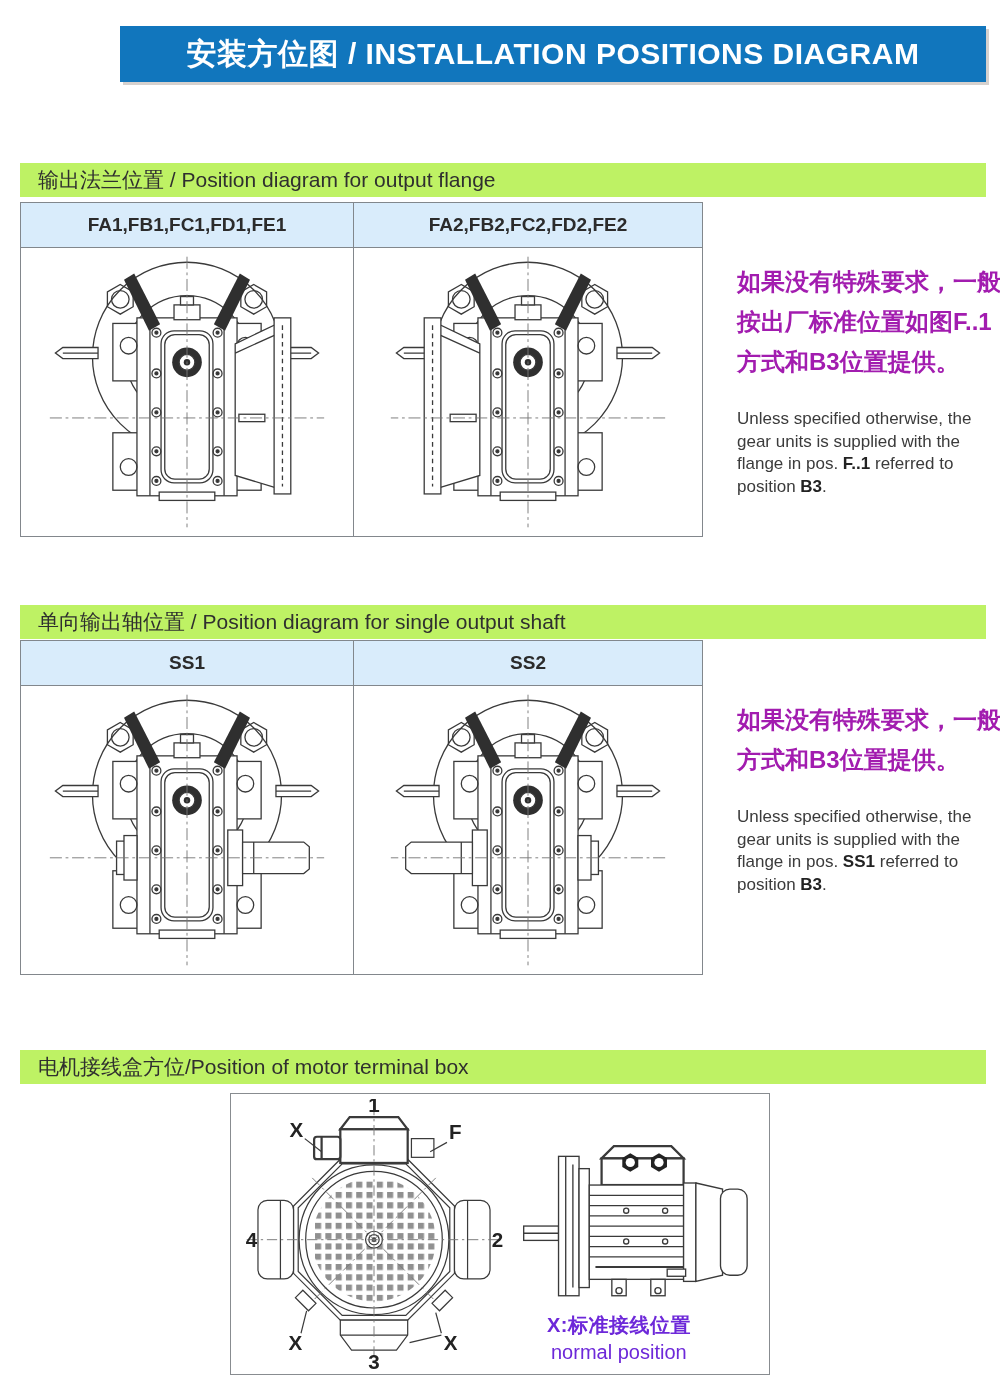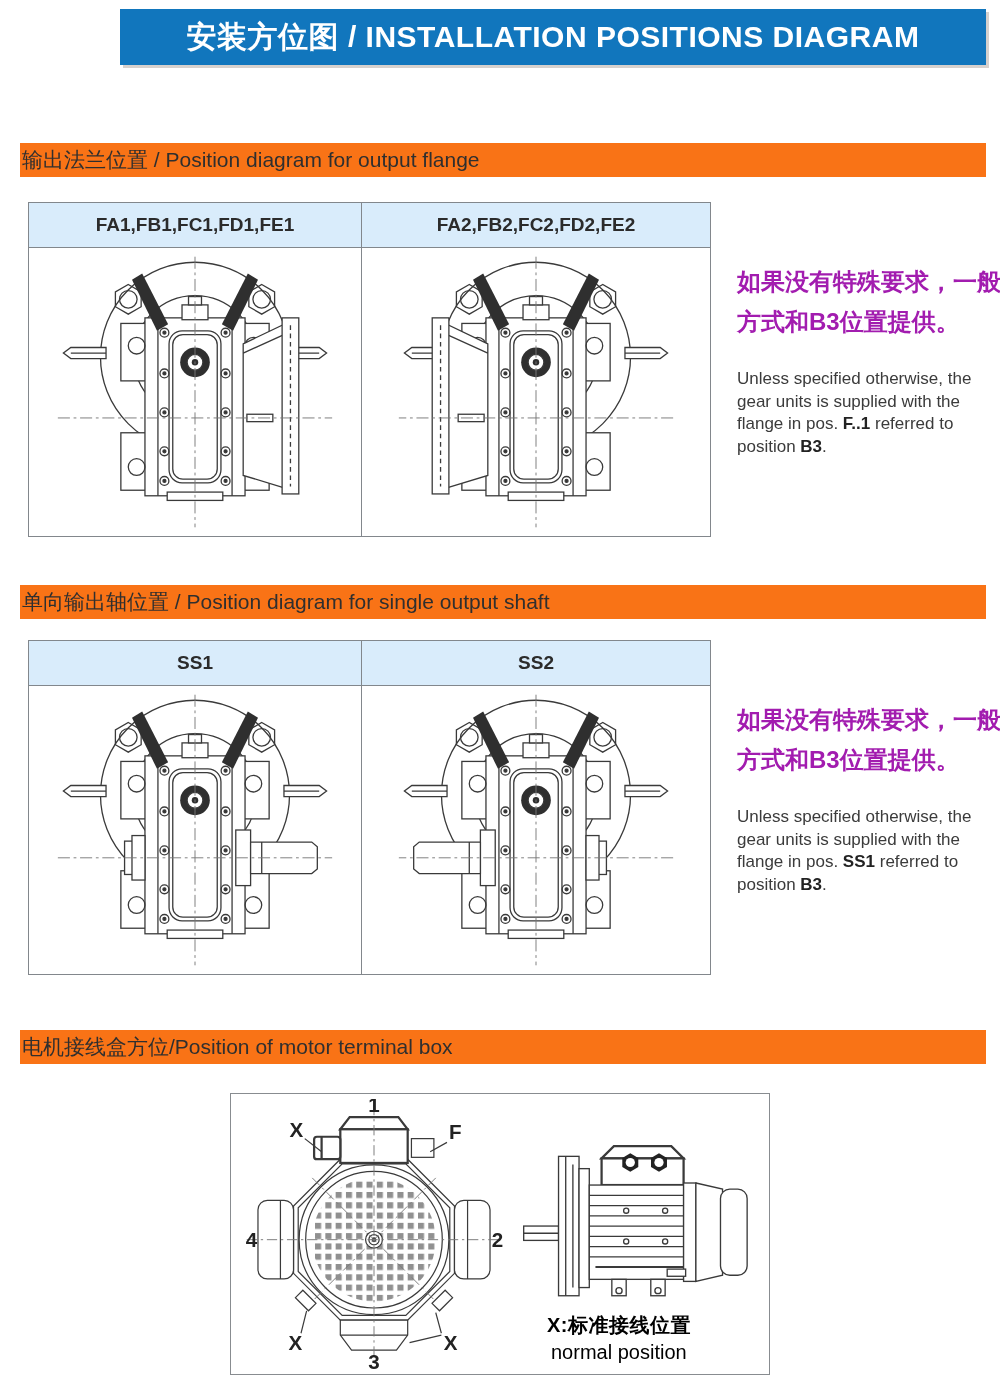--- a/index.html
+++ b/index.html
@@ -2,32 +2,32 @@
 <html><head>
 <meta charset="utf-8">
 <style>
   html,body{margin:0;padding:0;}
   body{
     width:1000px;height:1390px;position:relative;background:#ffffff;
     font-family:"Liberation Sans","DejaVu Sans",sans-serif;color:#333;
     overflow:hidden;
   }
   .banner{
-    position:absolute;left:120px;top:9px;width:866px;height:56px;
+    position:absolute;left:120px;top:26px;width:866px;height:56px;
     background:#1176bd;color:#fff;display:flex;align-items:center;justify-content:center;
     font-size:30px;font-weight:bold;letter-spacing:.5px;
     box-shadow:3px 3px 0 rgba(90,70,60,.25);
   }
   .section-bar{
-    position:absolute;left:20px;width:966px;height:34px;background:#f97316;
-    display:flex;align-items:center;padding-left:2px;box-sizing:border-box;
-    font-size:21px;color:#2f2f2f;font-weight:500;
+    position:absolute;left:20px;width:966px;height:34px;background:#bef264;
+    display:flex;align-items:center;padding-left:18px;box-sizing:border-box;
+    font-size:21px;color:#2f2f2f;font-weight:500;margin-top:20px;
   }
   table.pos-table{
-    position:absolute;left:28px;border-collapse:collapse;table-layout:fixed;
+    position:absolute;left:20px;border-collapse:collapse;table-layout:fixed;
     background:#fff;
     padding-left:28px;
   }
   table.pos-table th, table.pos-table td{
     border:1px solid #82878c;padding:0;text-align:center;vertical-align:middle;
   }
   table.pos-table th{
     background:#d9ecfb;height:44px;font-size:19px;font-weight:bold;color:#2b2b2b;
   }
   table.pos-table td{height:288px;}
@@ -36,21 +36,21 @@
   .aside{position:absolute;left:737px;width:252px;}
   .zh-line{font-size:24px;color:#a21caf;line-height:40px;white-space:nowrap;font-weight:bold;}
   .en-note{font-size:17px;color:#3b3b3b;line-height:22.5px;margin-top:26px;}
   .en-note b{color:#222;}
   .diagram-box{
     position:absolute;left:230px;top:1093px;width:540px;height:282px;
     border:1px solid #888c90;box-sizing:border-box;background:#fff;
   }
   .rear-svg{position:absolute;left:12px;top:5px;width:262px;height:272px;}
   .side-svg{position:absolute;left:292px;top:48px;width:232px;height:164px;}
-  .tb-caption{position:absolute;left:316px;top:218px;width:220px;color:#000000;}
+  .tb-caption{position:absolute;left:316px;top:218px;width:220px;color:#6d28d9;}
   .tb-caption .cap1{font-size:20px;font-weight:bold;letter-spacing:.5px;}
   .tb-caption .cap2{font-size:20px;margin-left:4px;margin-top:2px;}
   svg text{font-family:"Liberation Sans","DejaVu Sans",sans-serif;font-weight:bold;fill:#222;}
   .hidden-defs{position:absolute;width:0;height:0;overflow:hidden;}
 </style>
 </head>
 <body>
 
 <svg class="hidden-defs" aria-hidden="true">
   <defs>
@@ -190,20 +190,21 @@
               </g>
         </svg>
       </div>
     </td>
   </tr>
 </tbody>
   </table>
 
 <div class="aside" style="top:262px;">
   <div class="zh-line">如果没有特殊要求，一般</div>
+  <div class="zh-line">按出厂标准位置如图F..1</div>
   <div class="zh-line">方式和B3位置提供。</div>
   <div class="en-note"><span>Unless specified otherwise, the gear units is supplied with the flange in pos. </span><b>F..1</b><span> referred to position </span><b>B3</b><span>.</span></div>
 </div>
 
 <div class="section-bar" style="top:585px;">
   <span>单向输出轴位置 / Position diagram for single output shaft</span>
 </div>
 
 <table class="pos-table" style="top:640px;width:682px;">
   <colgroup>

